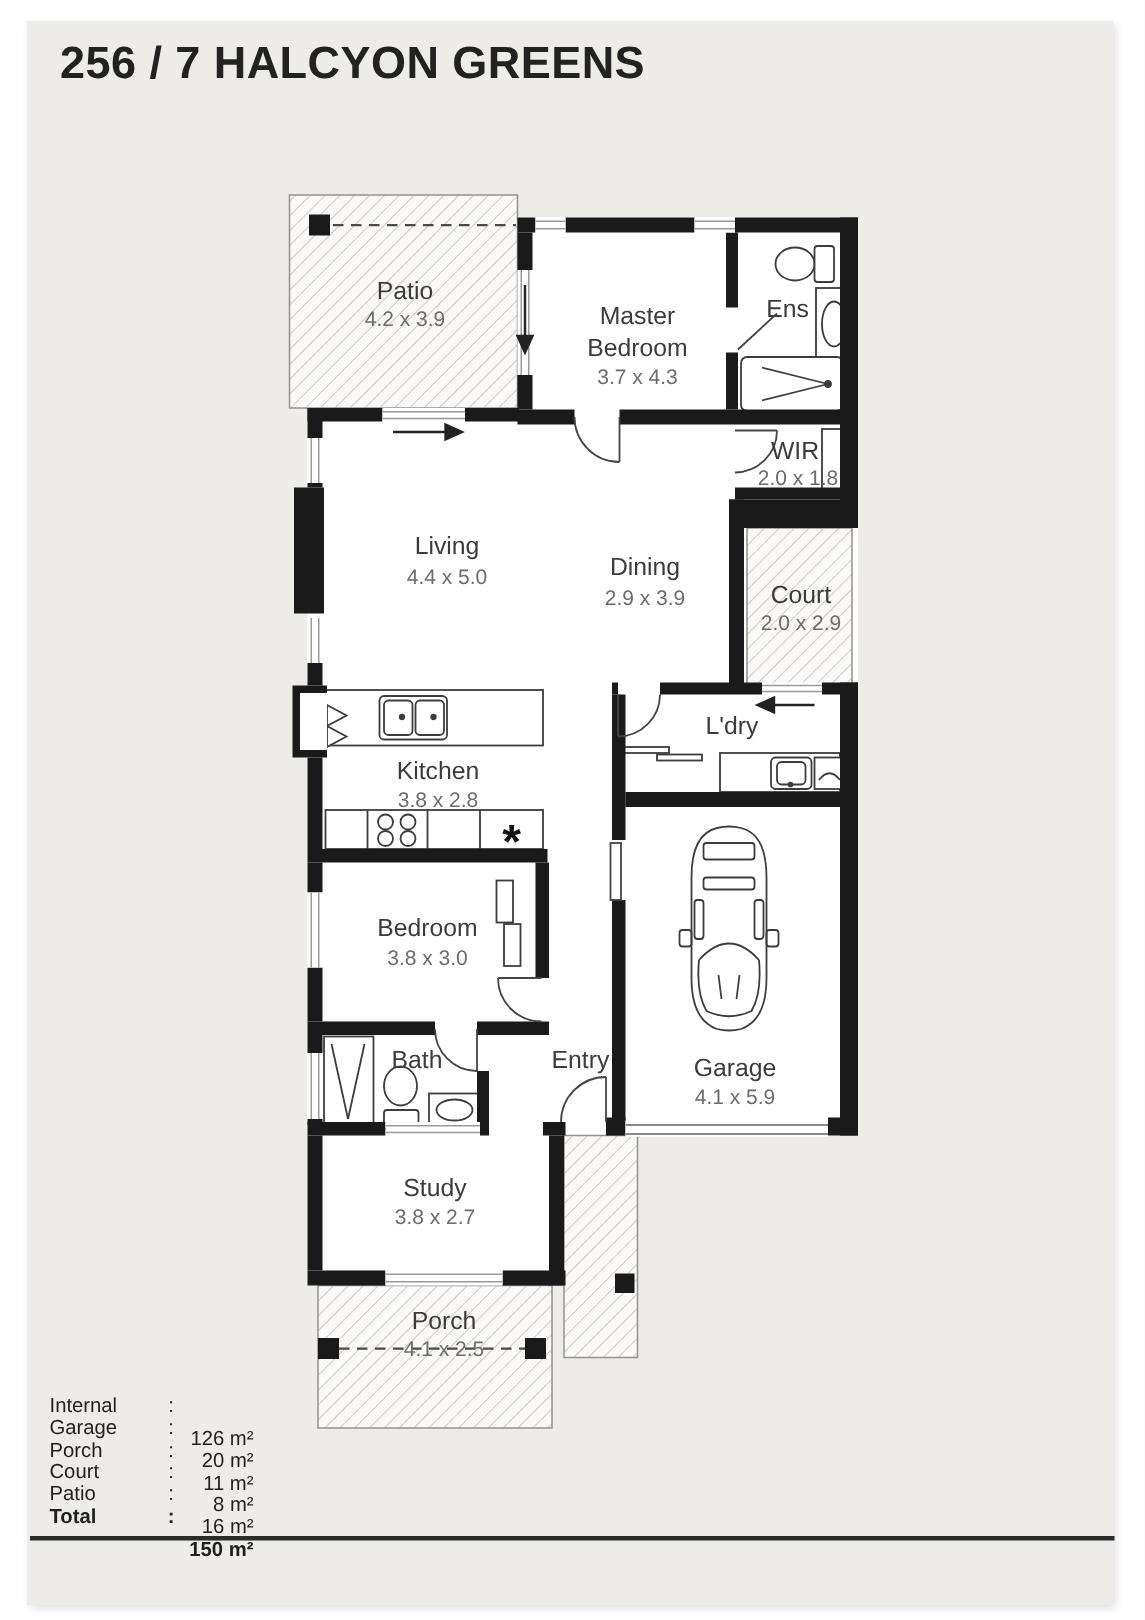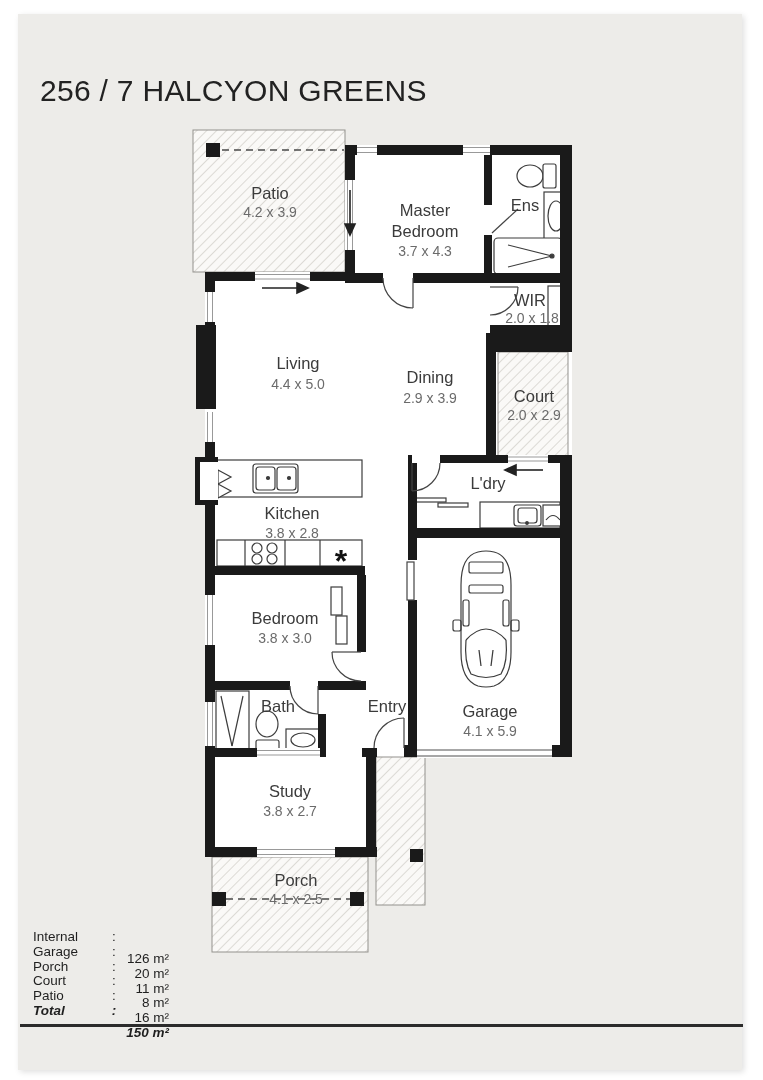--- a/index.html
+++ b/index.html
@@ -1,33 +1,33 @@
 <!DOCTYPE html>
 <html><head>
 <meta charset="utf-8">
 <style>
   html,body{margin:0;padding:0;background:#ffffff;}
   .canvas{position:relative;width:763px;height:1080px;background:#ffffff;overflow:hidden;
           font-family:"Liberation Sans",sans-serif;}
   .panel{position:absolute;left:18px;top:14px;width:724px;height:1056px;background:#edece9;
          box-shadow:2px 2px 6px rgba(0,0,0,.13);}
-  .title1{position:absolute;left:40px;top:26px;font-size:30px;font-weight:400;color:#222;
-          letter-spacing:.3px;margin-top:48px;}
+  .title1{position:absolute;left:40px;top:26px;font-size:30px;font-weight:700;color:#222;
+          letter-spacing:.3px;}
   .title2{position:absolute;left:40px;top:68px;font-size:27px;font-weight:500;color:#2a2a2a;
           letter-spacing:.5px;}
   svg.plan{position:absolute;left:0;top:0;}
   .rname{font-size:16.5px;font-weight:500;fill:#3b3b3b;}
   .rdims{font-size:14px;fill:#6b6b6b;}
   .star{font-size:32px;font-weight:700;fill:#111;}
   .areas{position:absolute;left:33px;top:930px;width:136px;font-size:13.5px;color:#1f1f1f;}
   .arow{display:flex;height:14.8px;line-height:14.8px;font-weight:500;}
   .arow .lbl{width:74px;}
   .arow .sep{width:14px;text-align:center;}
   .arow .val{flex:1;text-align:right;margin-top:22px;}
-  .arow.total{font-weight:700;font-style:italic;}
+  .arow.total{font-weight:700;}
   .divline{position:absolute;left:20px;top:1024px;width:723px;height:3px;background:#2b2b2b;}
   .disclaimer{position:absolute;left:30px;top:1034px;width:706px;font-size:11px;line-height:1.5;
               color:#4e4e4e;}
 </style>
 </head>
 <body>
 
 <div class="canvas">
   <div class="panel"></div>
 

